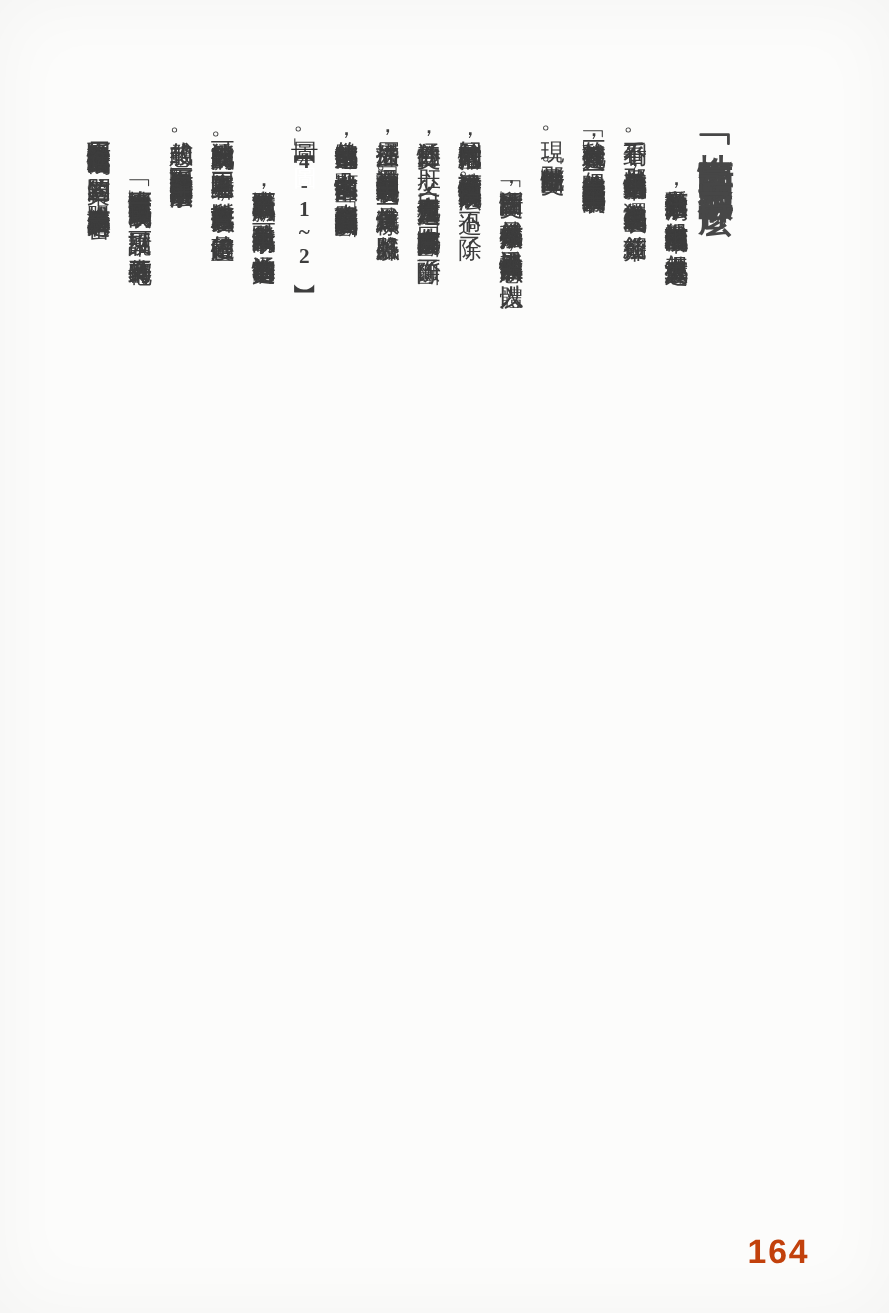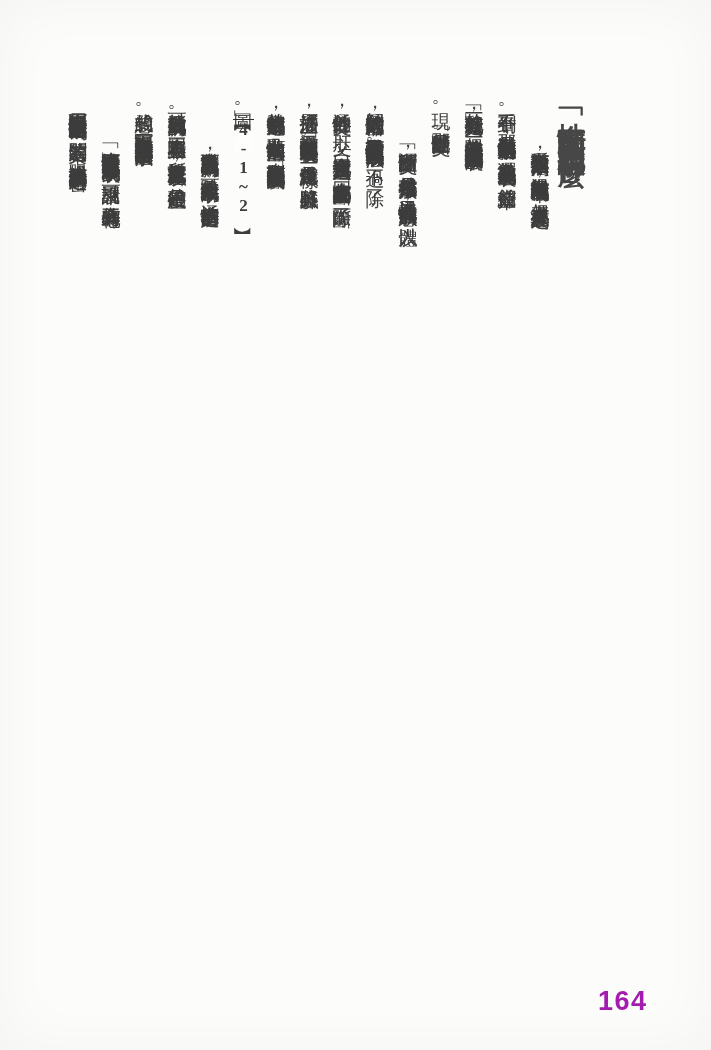--- a/index.html
+++ b/index.html
@@ -67,21 +67,21 @@
     font-size: 17px;
   }
   .page-num {
     position: absolute;
     left: 598px;
     top: 986px;
     font-family: "Liberation Sans", "DejaVu Sans", sans-serif;
     font-size: 27px;
     font-weight: 700;
     letter-spacing: 1.5px;
-    color: #a21caf;
+    color: #c2410c;
   }
 </style>
 </head>
 <body>
 
 <div class="page">
 
   <h1 class="title">「性交斷面圖」到底「說明」了什麼</h1>
 
   <div class="body-text">

